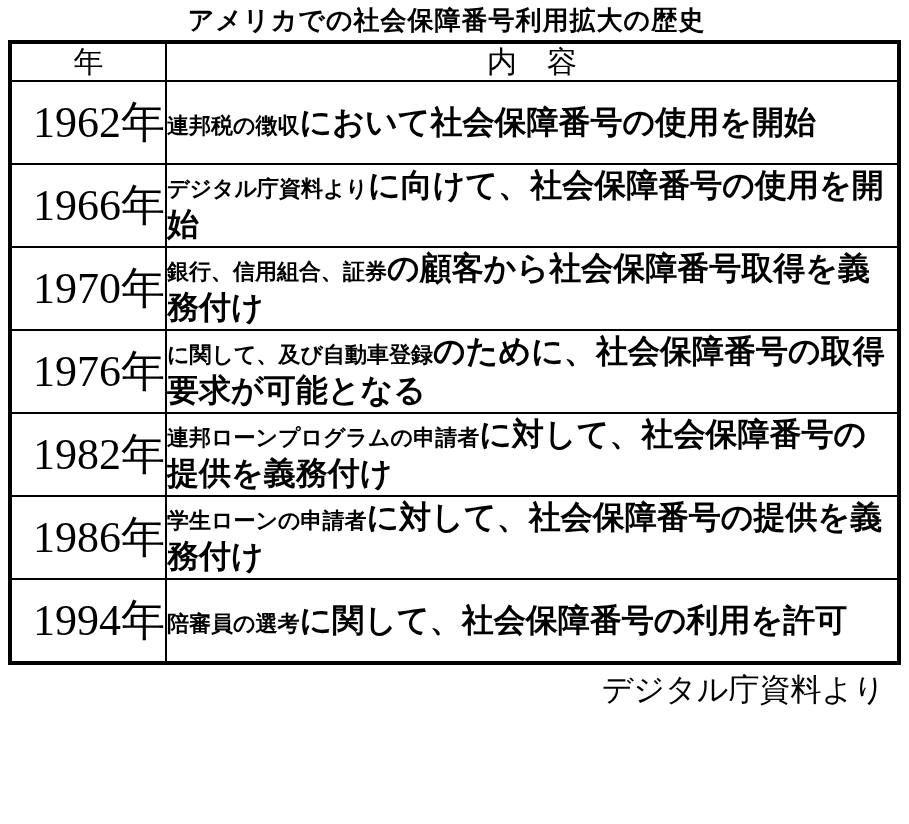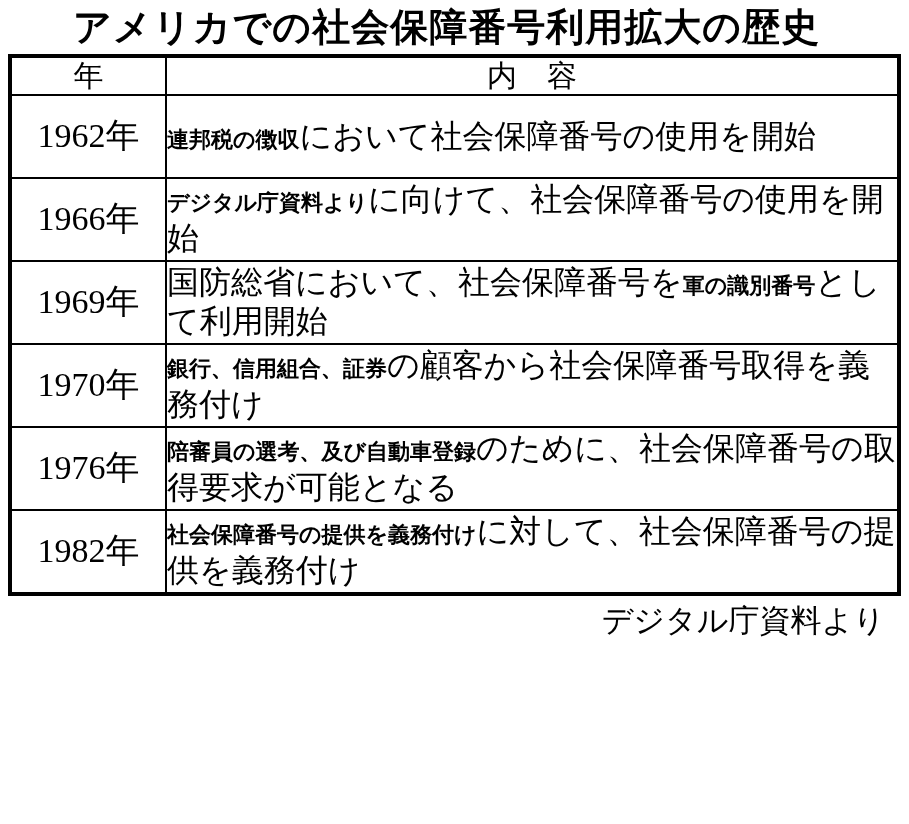--- a/index.html
+++ b/index.html
@@ -13,21 +13,21 @@
     position: relative;
     font-family: "Liberation Serif", "DejaVu Serif", serif;
     color: #000000;
     overflow: hidden;
   }
   .page-title {
     margin: 6px 16px 4px 0;
     text-align: center;
     font-family: "Liberation Sans", "DejaVu Sans", sans-serif;
     font-weight: bold;
-    font-size: 38px;
+    font-size: 26px;
     letter-spacing: 1px;
     line-height: 1.15;
     white-space: nowrap;
   }
   table.history-table {
     border-collapse: collapse;
     table-layout: fixed;
     width: 893px;
     margin: 0 0 0 8px;
     border: 4px solid #000000;
@@ -40,38 +40,38 @@
   col.year-col { width: 156px; }
   th.header-cell {
     height: 36px;
     font-weight: normal;
     font-size: 30px;
     text-align: center;
     line-height: 1.0;
   }
   td.year-cell {
     height: 81px;
-    text-align: center;
-    font-size: 34px;
+    text-align: right;
+    font-size: 44px;
     letter-spacing: 0px;
   }
   td.content-cell {
     padding: 2px 6px 2px 10px;
     font-size: 32px;
     line-height: 1.23;
     letter-spacing: 0px;
   }
   .seg-bold {
     font-family: "Liberation Sans", "DejaVu Sans", sans-serif;
     font-weight: bold;
     font-size: 22px;
   }
   .seg-regular {
     font-family: "Liberation Serif", "DejaVu Serif", serif;
-    font-weight: normal;
+    font-weight: bold;
   }
   .source-note {
     margin: 8px 24px 7px 0;
     text-align: right;
     font-size: 31px;
     line-height: 1.1;
   }
 </style>
 </head>
 <body>
@@ -93,31 +93,35 @@
 
   <tr>
         <td class="year-cell">1962年</td>
         <td class="content-cell"><span class="seg-bold">連邦税の徴収</span><span class="seg-regular">において社会保障番号の使用を開始</span></td>
       </tr>
       <tr>
         <td class="year-cell">1966年</td>
         <td class="content-cell"><span class="seg-bold">デジタル庁資料より</span><span class="seg-regular">に向けて、社会保障番号の使用を開始</span></td>
       </tr>
       <tr>
-        <td class="year-cell">1969年</td>
-        <td class="content-cell"><span class="seg-regular">国防総省において、社会保障番号を</span><span class="seg-bold">軍の識別番号</span><span class="seg-regular">として利用開始</span></td>
-      </tr>
-      <tr>
         <td class="year-cell">1970年</td>
         <td class="content-cell"><span class="seg-bold">銀行、信用組合、証券</span><span class="seg-regular">の顧客から社会保障番号取得を義務付け</span></td>
       </tr>
       <tr>
         <td class="year-cell">1976年</td>
-        <td class="content-cell"><span class="seg-bold">陪審員の選考、及び自動車登録</span><span class="seg-regular">のために、社会保障番号の取得要求が可能となる</span></td>
+        <td class="content-cell"><span class="seg-bold">に関して、及び自動車登録</span><span class="seg-regular">のために、社会保障番号の取得要求が可能となる</span></td>
       </tr>
       <tr>
         <td class="year-cell">1982年</td>
-        <td class="content-cell"><span class="seg-bold">社会保障番号の提供を義務付け</span><span class="seg-regular">に対して、社会保障番号の提供を義務付け</span></td>
+        <td class="content-cell"><span class="seg-bold">連邦ローンプログラムの申請者</span><span class="seg-regular">に対して、社会保障番号の提供を義務付け</span></td>
+      </tr>
+      <tr>
+        <td class="year-cell">1986年</td>
+        <td class="content-cell"><span class="seg-bold">学生ローンの申請者</span><span class="seg-regular">に対して、社会保障番号の提供を義務付け</span></td>
+      </tr>
+      <tr>
+        <td class="year-cell">1994年</td>
+        <td class="content-cell"><span class="seg-bold">陪審員の選考</span><span class="seg-regular">に関して、社会保障番号の利用を許可</span></td>
       </tr>
     </tbody>
 </table>
 
 <div class="source-note">デジタル庁資料より</div>
 
 </body></html>

